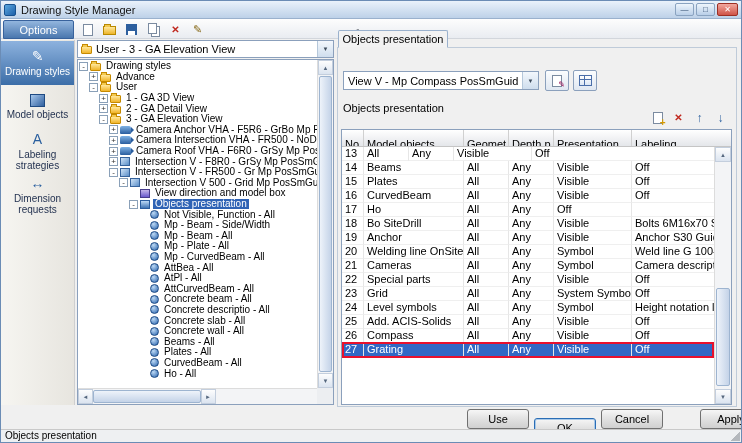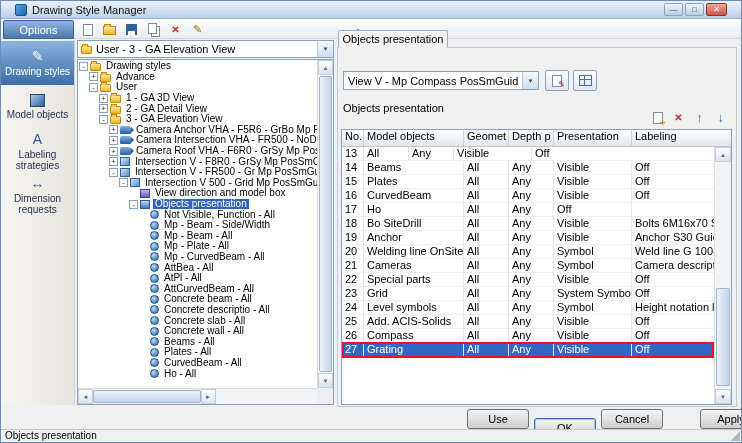--- a/index.html
+++ b/index.html
@@ -5,21 +5,21 @@
   * { margin:0; padding:0; box-sizing:border-box; }
   html,body { background:#ffffff; }
   body { font-family:"Liberation Sans", sans-serif; font-size:11px; color:#000; }
 
   .window { position:relative; width:742px; height:443px; background:#f0f0f0;
             border:1px solid #6b8cb5; overflow:hidden; }
 
   
   .titlebar { position:absolute; left:0; top:0; right:0; height:18px;
               background:linear-gradient(#eaf2fb,#bdd1e8); border-bottom:1px solid #9ab1cd;
-              display:flex; align-items:center; padding:0 14px; }
+              display:flex; align-items:center; padding:0 3px; }
   .app-icon { width:12px; height:12px; border-radius:2px;
               background:linear-gradient(135deg,#5aa7e0,#1d5fa8); border:1px solid #17518f; }
   .title-text { margin-left:5px; flex:1; font-size:11px; color:#111; }
   .winbtn { display:inline-block; width:19px; height:13px; margin-left:2px; text-align:center;
             font-size:8px; line-height:12px; color:#1d3a5f; border:1px solid #8aa3c0; border-radius:2px;
             background:linear-gradient(#eef5fc,#b9cfe8); cursor:pointer; }
   .winbtn.close { background:linear-gradient(#f2a79e,#cf5448); color:#fff; border-color:#9c2f24; width:21px; }
 
   
   .topstrip { position:absolute; left:0; top:18px; right:0; height:20px;
@@ -128,21 +128,21 @@
   .section-label { position:absolute; left:342px; top:101px; }
   .table-tools { position:absolute; right:12px; top:108px; height:17px; display:flex; gap:4px; align-items:center; }
   .tt-btn { width:17px; height:16px; display:flex; align-items:center; justify-content:center; cursor:pointer; }
   .ic-pagePlus { width:10px; height:12px; background:#fff; border:1px solid #7b8ba0; position:relative; }
   .ic-pagePlus::after { content:"+"; position:absolute; right:-4px; bottom:-5px; color:#d69a00; font-weight:bold; font-size:10px; }
   .ic-arrow { color:#2a5f9e; font-size:12px; font-weight:bold; }
 
   
   .table { position:absolute; left:340px; top:128px; width:391px; bottom:37px; background:#fff; border:1px solid #8ba0bc; }
   .thead { display:flex; height:17px; background:linear-gradient(#ffffff,#e4e6ea); border-bottom:1px solid #c5c5c5; }
-  .th { padding:0 3px; border-right:1px solid #d0d0d0; overflow:hidden; white-space:nowrap; cursor:pointer; }
+  .th { padding:8px 3px; border-right:1px solid #d0d0d0; overflow:hidden; white-space:nowrap; cursor:pointer; }
   .tbody { position:absolute; left:0; right:17px; top:17px; bottom:0; overflow:hidden; }
   .tr { display:flex; height:14px; cursor:pointer; position:relative; }
   .td { padding:0 3px; border-right:1px solid #e6e6e6; border-bottom:1px solid #efefef;
         overflow:hidden; white-space:nowrap; line-height:13px; }
   .tr.selected { background:#3168c5; color:#fff; }
   .tr.selected::after { content:""; position:absolute; left:0; right:0; top:-1px; bottom:-1px;
         border:2px solid #e8112d; pointer-events:none; }
   .c0 { width:22px; } .c1 { width:100px; } .c2 { width:45px; } .c3 { width:45px; }
   .c4 { width:78px; } .c5 { flex:1; border-right:none; }
   .tbl-sb { position:absolute; right:0; top:17px; bottom:0; width:17px; background:#f3f4f6; border-left:1px solid #dcdcdc; }

